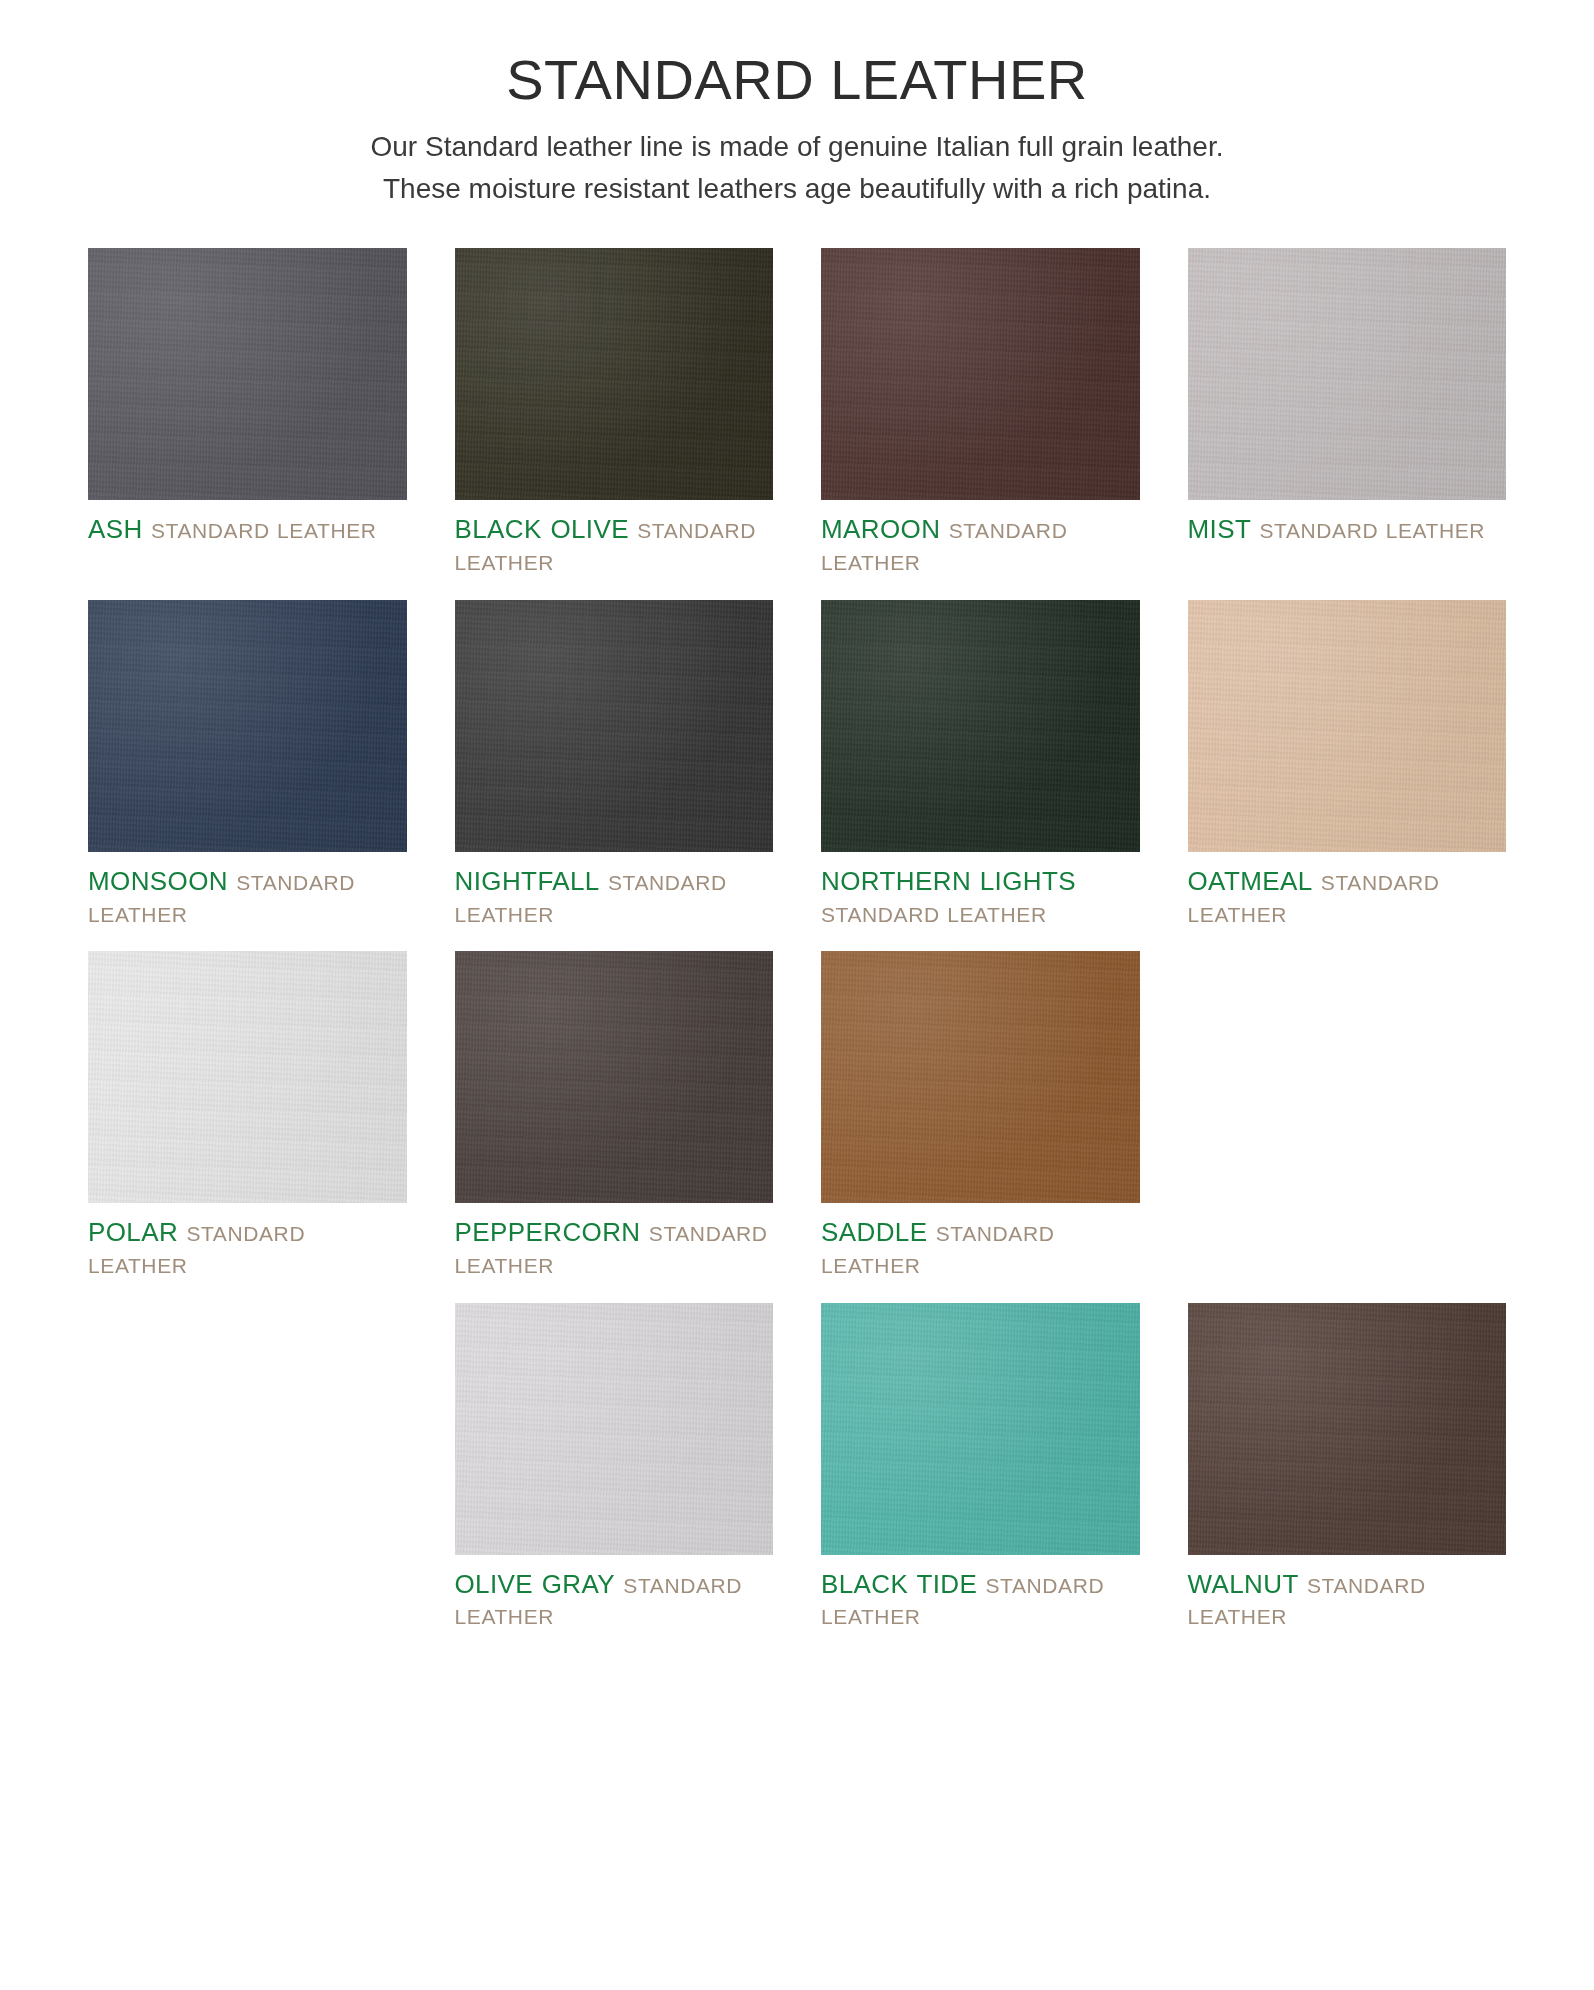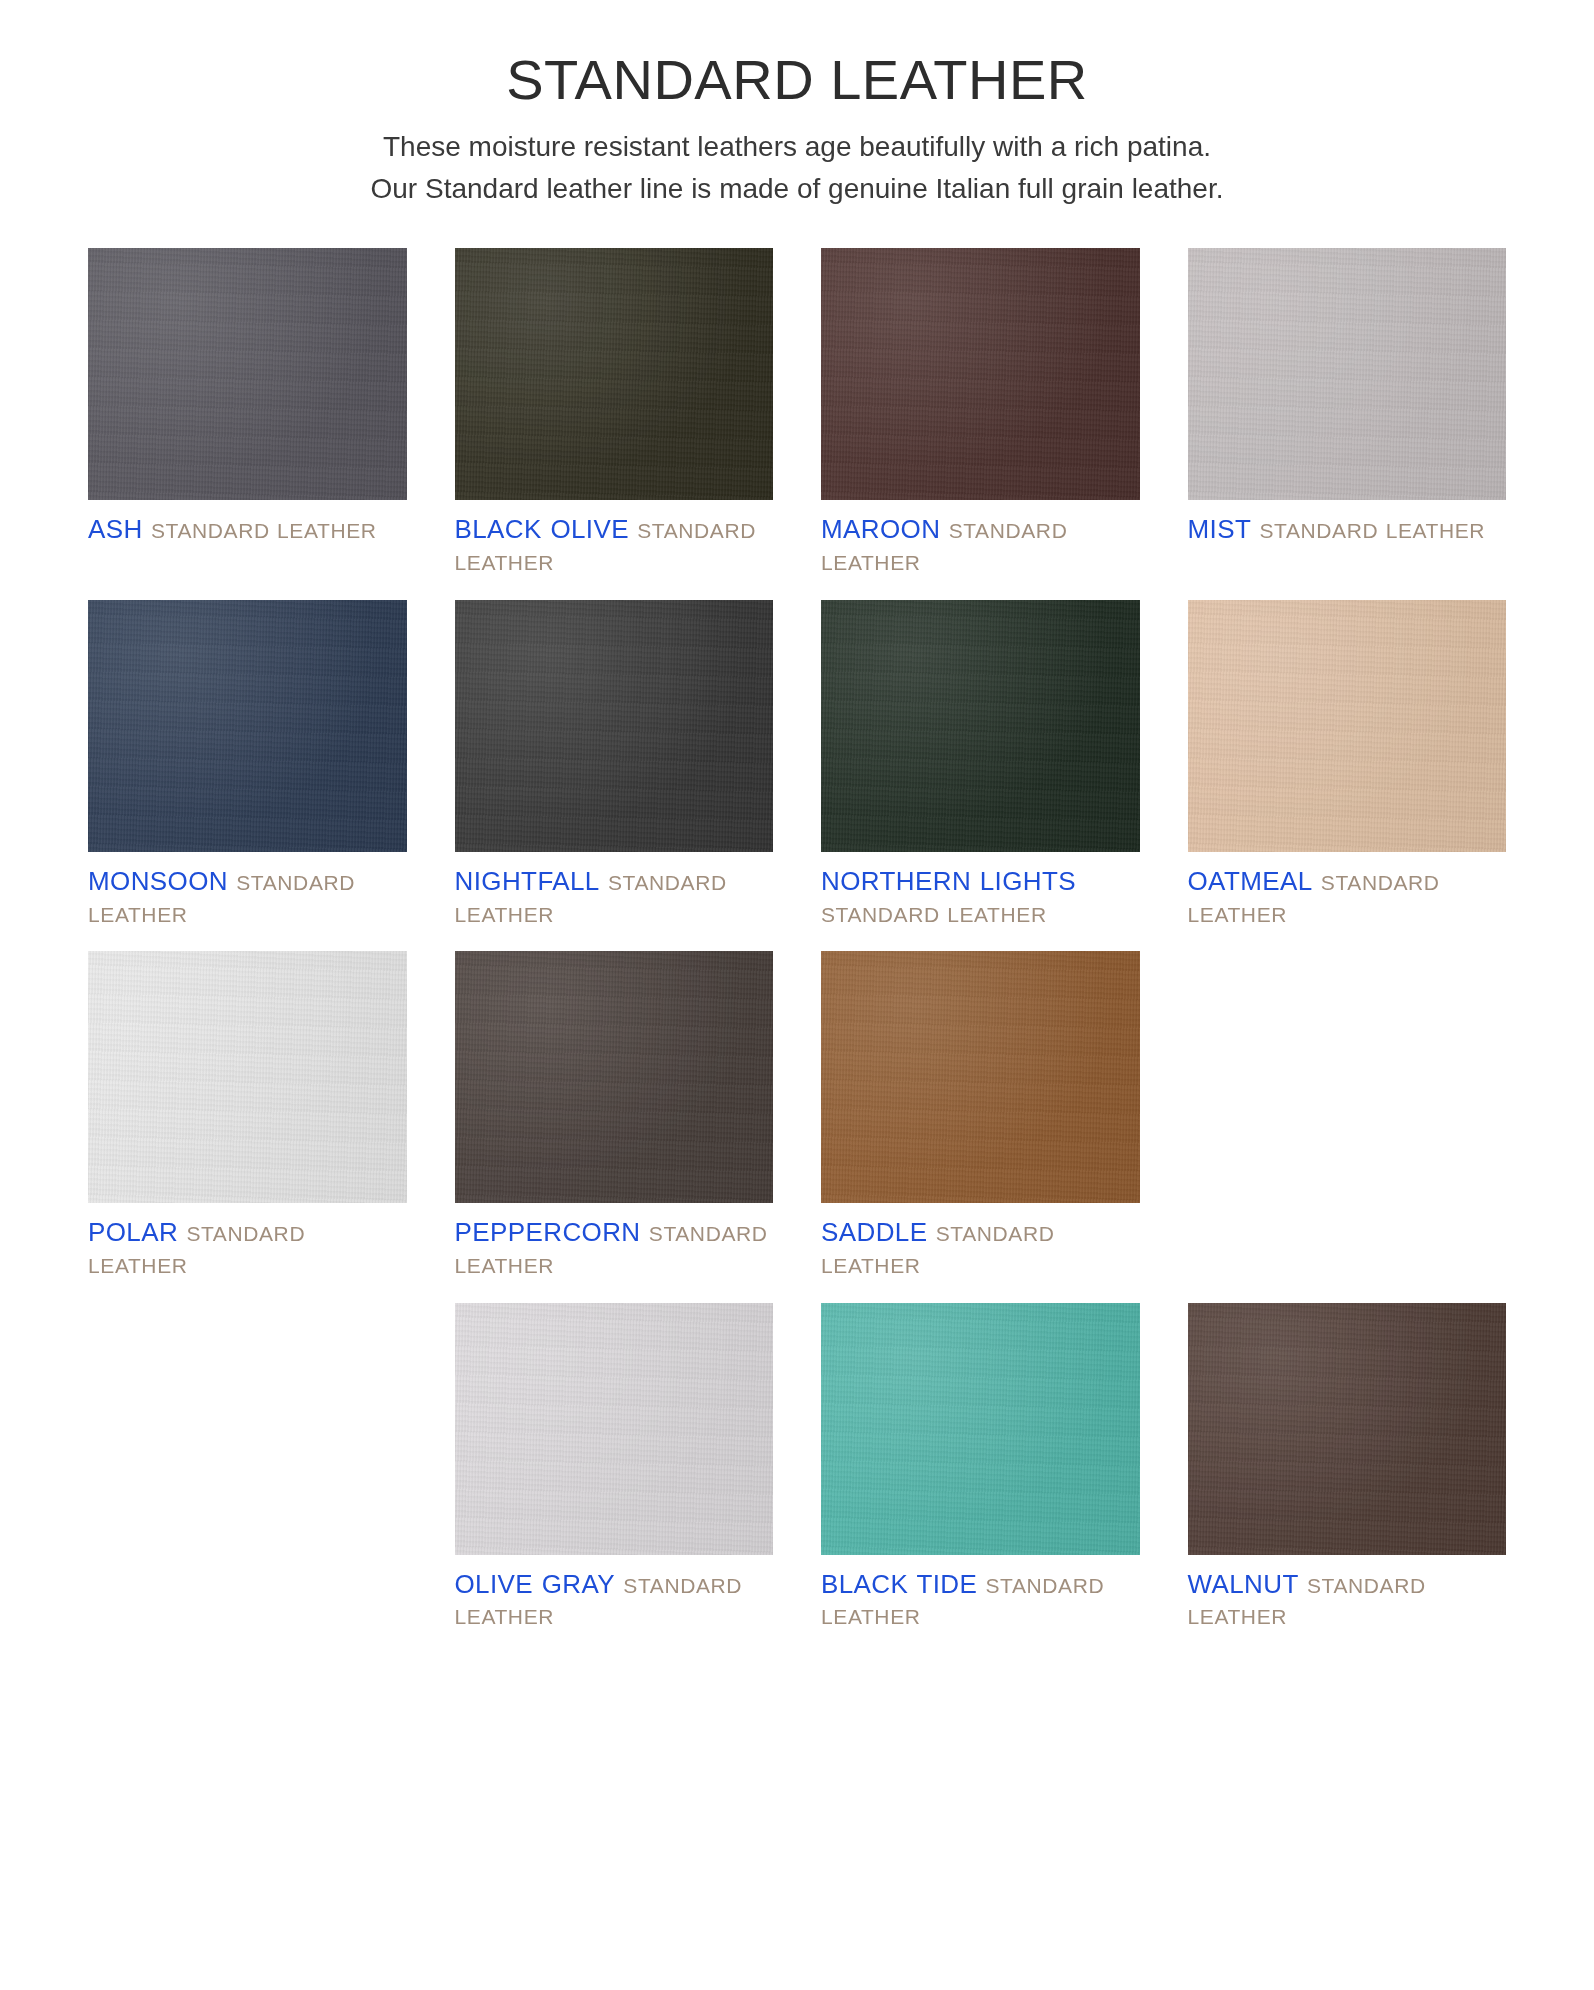--- a/index.html
+++ b/index.html
@@ -73,41 +73,41 @@
       linear-gradient(105deg, rgba(255,255,255,0.05), rgba(0,0,0,0.06));
     pointer-events: none;
   }
   .swatch-caption {
     margin-top: 14px;
     font-size: 26px;
     line-height: 1.22;
     word-spacing: 1px;
   }
   .swatch-name {
-    color: #1d4ed8;
+    color: #15803d;
     font-weight: 400;
     letter-spacing: 0.4px;
   }
   .swatch-suffix {
     color: #a08e7d;
     font-size: 21px;
     letter-spacing: 0.6px;
   }
   
   .offset-1 { grid-column-start: 2; }
 </style>
 </head>
 <body>
 
 <div class="page">
 
   <div class="header">
     <h1 class="page-title">STANDARD LEATHER</h1>
+    <p class="subtitle-line">Our Standard leather line is made of genuine Italian full grain leather.</p>
     <p class="subtitle-line">These moisture resistant leathers age beautifully with a rich patina.</p>
-    <p class="subtitle-line">Our Standard leather line is made of genuine Italian full grain leather.</p>
   </div>
 
   <div class="swatch-grid">
       <div class="swatch-cell">
         <div class="swatch-chip" style="background-color: rgb(85, 83, 91);"></div>
         <div class="swatch-caption"><span class="swatch-name">ASH</span> <span class="swatch-suffix">STANDARD LEATHER</span></div>
       </div>
       <div class="swatch-cell">
         <div class="swatch-chip" style="background-color: rgb(46, 44, 30);"></div>
         <div class="swatch-caption"><span class="swatch-name">BLACK OLIVE</span> <span class="swatch-suffix">STANDARD LEATHER</span></div>

